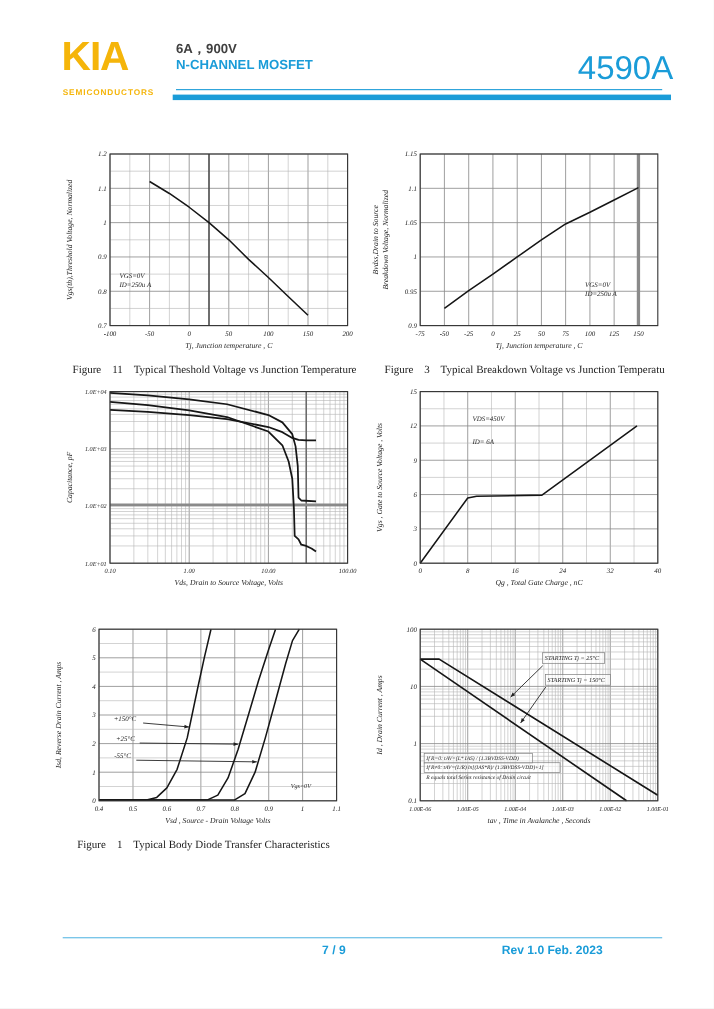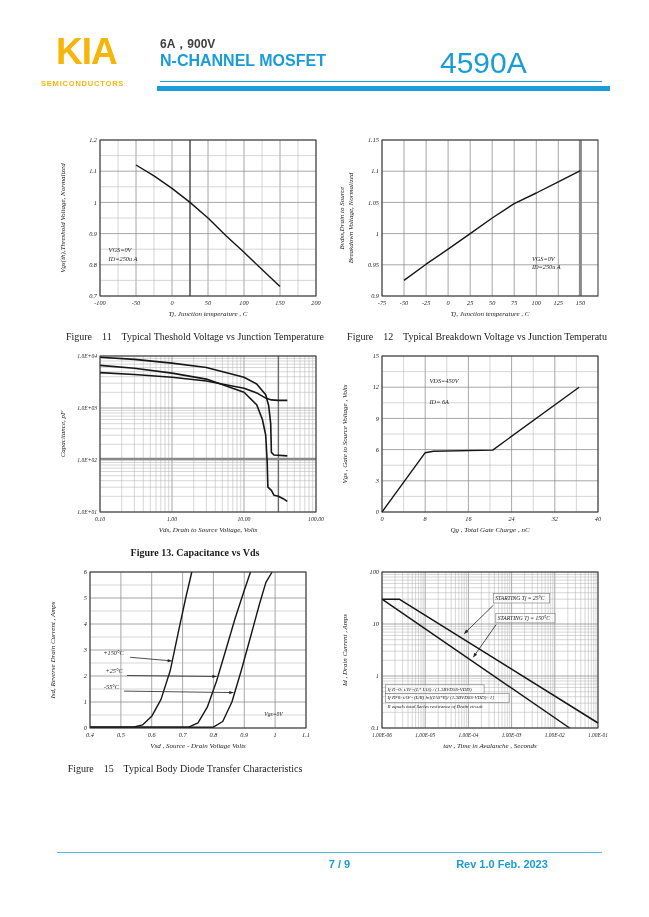--- a/index.html
+++ b/index.html
@@ -1,41 +1,41 @@
 <!DOCTYPE html>
 <html><head>
 <meta charset="utf-8">
 <style>
   html,body{margin:0;padding:0;background:#e8e8e8;}
   .page{position:relative;width:649px;height:917px;background:#ffffff;margin:0 auto;
         font-family:"Liberation Sans",sans-serif;overflow:hidden;}
   
   .logo{position:absolute;left:56px;top:33px;font-size:37px;font-weight:800;
         letter-spacing:-1px;color:#f5b50a;line-height:1;}
-  .logo-sub{position:absolute;left:41px;top:79px;font-size:7.5px;font-weight:700;
+  .logo-sub{position:absolute;left:57px;top:79px;font-size:7.5px;font-weight:700;
         letter-spacing:.8px;color:#f5b50a;}
   .sub1{position:absolute;left:160px;top:36px;font-size:12px;font-weight:700;color:#404040;}
-  .sub2{position:absolute;left:160px;top:52px;font-size:16px;font-weight:700;color:#1a9cd8;}
-  .part{position:absolute;left:440px;top:48px;width:172px;
+  .sub2{position:absolute;left:160px;top:52px;font-size:12px;font-weight:700;color:#1a9cd8;}
+  .part{position:absolute;left:440px;top:48px;width:172px;text-align:right;
         font-size:30px;color:#1a9cd8;line-height:1;}
   .rule-thin{position:absolute;left:160px;top:81px;width:442px;height:1px;background:#1a9cd8;}
   .rule-thick{position:absolute;left:157px;top:86px;width:453px;height:5px;background:#1a9cd8;}
   
   .chart{position:absolute;width:282px;margin:0;}
   .plot{width:272px;height:196px;font-style:italic;}
   figcaption{width:282px;text-align:center;white-space:pre;margin-top:3px;
         font-family:"Liberation Serif",serif;font-size:10px;color:#1b1b1b;}
   .cap-bold{font-weight:700;}
   #f11{left:54px;top:132px}   #f12{left:336px;top:132px}
   #f13{left:54px;top:348px}   #f14{left:336px;top:348px}
   #f15{left:44px;top:564px}   #f16{left:336px;top:564px}
   
   .foot-line{position:absolute;left:57px;top:852px;width:545px;height:1px;background:#5bb8e4;}
   .foot-page{position:absolute;left:0;top:858px;width:607px;text-align:center;
-        font-size:11px;font-weight:700;color:#1a9cd8;padding-left:36px;}
+        font-size:11px;font-weight:700;color:#1a9cd8;}
   .foot-rev{position:absolute;left:402px;top:858px;width:200px;text-align:center;
         font-size:11px;font-weight:700;color:#1a9cd8;}
   svg text{fill:#1c1c1c;}
 </style>
 </head>
 <body>
 
 <div class="page">
 
   <div class="logo">KIA</div>
@@ -132,21 +132,21 @@
           <text x="43" y="103.8" text-anchor="end" font-size="6.3">1</text>
           <text x="43" y="72.6" text-anchor="end" font-size="6.3">1.05</text>
           <text x="43" y="41.4" text-anchor="end" font-size="6.3">1.1</text>
           <text x="43" y="10.2" text-anchor="end" font-size="6.3">1.15</text>
           <text x="154" y="184" text-anchor="middle" font-size="7">Tj, Junction temperature , C</text>
           <text x="8" y="86" text-anchor="middle" font-size="7" transform="rotate(-90 8 86)">Bvdss,Drain to Source</text>
           <text x="17" y="86" text-anchor="middle" font-size="7" transform="rotate(-90 17 86)">Breakdown Voltage, Normalized</text>
           <text x="195.9" y="129.1" font-size="6.3">VGS=0V</text>
           <text x="195.9" y="137.4" font-size="6.3">ID=250u A</text>
         </svg></div>
-    <figcaption>Figure    12    Typical Breakdown Voltage vs Junction Temperatu</figcaption>
+    <figcaption>Figure    3    Typical Breakdown Voltage vs Junction Temperatu</figcaption>
   </figure>
 
   <figure class="chart" id="f13">
     <div class="plot"><svg viewBox="0 0 272 196" width="272" height="196" font-family="'Liberation Serif',serif">
           <line x1="67.7" y1="8" x2="67.7" y2="164" stroke="#b5b5b5" stroke-width="0.55"></line>
           <line x1="80.4" y1="8" x2="80.4" y2="164" stroke="#b5b5b5" stroke-width="0.55"></line>
           <line x1="89.3" y1="8" x2="89.3" y2="164" stroke="#b5b5b5" stroke-width="0.55"></line>
           <line x1="96.3" y1="8" x2="96.3" y2="164" stroke="#b5b5b5" stroke-width="0.55"></line>
           <line x1="102.0" y1="8" x2="102.0" y2="164" stroke="#b5b5b5" stroke-width="0.55"></line>
           <line x1="106.8" y1="8" x2="106.8" y2="164" stroke="#b5b5b5" stroke-width="0.55"></line>
@@ -210,21 +210,20 @@
           <text x="118.0" y="173" text-anchor="middle" font-size="5.8">1.00</text>
           <text x="190.0" y="173" text-anchor="middle" font-size="5.8">10.00</text>
           <text x="262.0" y="173" text-anchor="middle" font-size="5.8">100.00</text>
           <text x="43" y="166.2" text-anchor="end" font-size="5.6">1.0E+01</text>
           <text x="43" y="114.2" text-anchor="end" font-size="5.6">1.0E+02</text>
           <text x="43" y="62.2" text-anchor="end" font-size="5.6">1.0E+03</text>
           <text x="43" y="10.2" text-anchor="end" font-size="5.6">1.0E+04</text>
           <text x="154" y="184" text-anchor="middle" font-size="7">Vds, Drain to Source Voltage, Volts</text>
           <text x="11" y="86" text-anchor="middle" font-size="7" transform="rotate(-90 11 86)">Capacitance, pF</text>
         </svg></div>
-    <figcaption class="cap-bold">Figure 13. Capacitance vs Vds</figcaption>
   </figure>
 
   <figure class="chart" id="f14">
     <div class="plot"><svg viewBox="0 0 272 196" width="272" height="196" font-family="'Liberation Serif',serif">
           <line x1="67.6" y1="8" x2="67.6" y2="164" stroke="#b5b5b5" stroke-width="0.55"></line>
           <line x1="110.8" y1="8" x2="110.8" y2="164" stroke="#b5b5b5" stroke-width="0.55"></line>
           <line x1="154.0" y1="8" x2="154.0" y2="164" stroke="#b5b5b5" stroke-width="0.55"></line>
           <line x1="197.2" y1="8" x2="197.2" y2="164" stroke="#b5b5b5" stroke-width="0.55"></line>
           <line x1="240.4" y1="8" x2="240.4" y2="164" stroke="#b5b5b5" stroke-width="0.55"></line>
           <line x1="46.0" y1="8" x2="46.0" y2="164" stroke="#8a8a8a" stroke-width="0.75"></line>
@@ -313,21 +312,21 @@
           <text x="61.4" y="109.4" font-size="6.3">+25°C</text>
           <text x="59.9" y="125.0" font-size="6.3">-55°C</text>
           <text x="220.3" y="152.3" font-size="5.6">Vgs=0V</text>
           <line x1="86.1" y1="93.3" x2="127.8" y2="96.9" stroke="#222" stroke-width="0.8"></line>
           <polygon points="127.8,96.9 123.5,98.2 123.8,94.9" fill="#222"></polygon>
           <line x1="83.0" y1="111.5" x2="172.5" y2="112.5" stroke="#222" stroke-width="0.8"></line>
           <polygon points="172.5,112.5 168.3,114.1 168.4,110.8" fill="#222"></polygon>
           <line x1="79.9" y1="127.1" x2="189.5" y2="128.6" stroke="#222" stroke-width="0.8"></line>
           <polygon points="189.5,128.6 185.3,130.2 185.3,126.9" fill="#222"></polygon>
         </svg></div>
-    <figcaption>Figure    15    Typical Body Diode Transfer Characteristics</figcaption>
+    <figcaption>Figure    1    Typical Body Diode Transfer Characteristics</figcaption>
   </figure>
 
   <figure class="chart" id="f16">
     <div class="plot"><svg viewBox="0 0 272 196" width="272" height="196" font-family="'Liberation Serif',serif">
           <line x1="59.0" y1="8" x2="59.0" y2="164" stroke="#b5b5b5" stroke-width="0.55"></line>
           <line x1="66.6" y1="8" x2="66.6" y2="164" stroke="#b5b5b5" stroke-width="0.55"></line>
           <line x1="72.0" y1="8" x2="72.0" y2="164" stroke="#b5b5b5" stroke-width="0.55"></line>
           <line x1="76.2" y1="8" x2="76.2" y2="164" stroke="#b5b5b5" stroke-width="0.55"></line>
           <line x1="79.6" y1="8" x2="79.6" y2="164" stroke="#b5b5b5" stroke-width="0.55"></line>
           <line x1="82.5" y1="8" x2="82.5" y2="164" stroke="#b5b5b5" stroke-width="0.55"></line>

